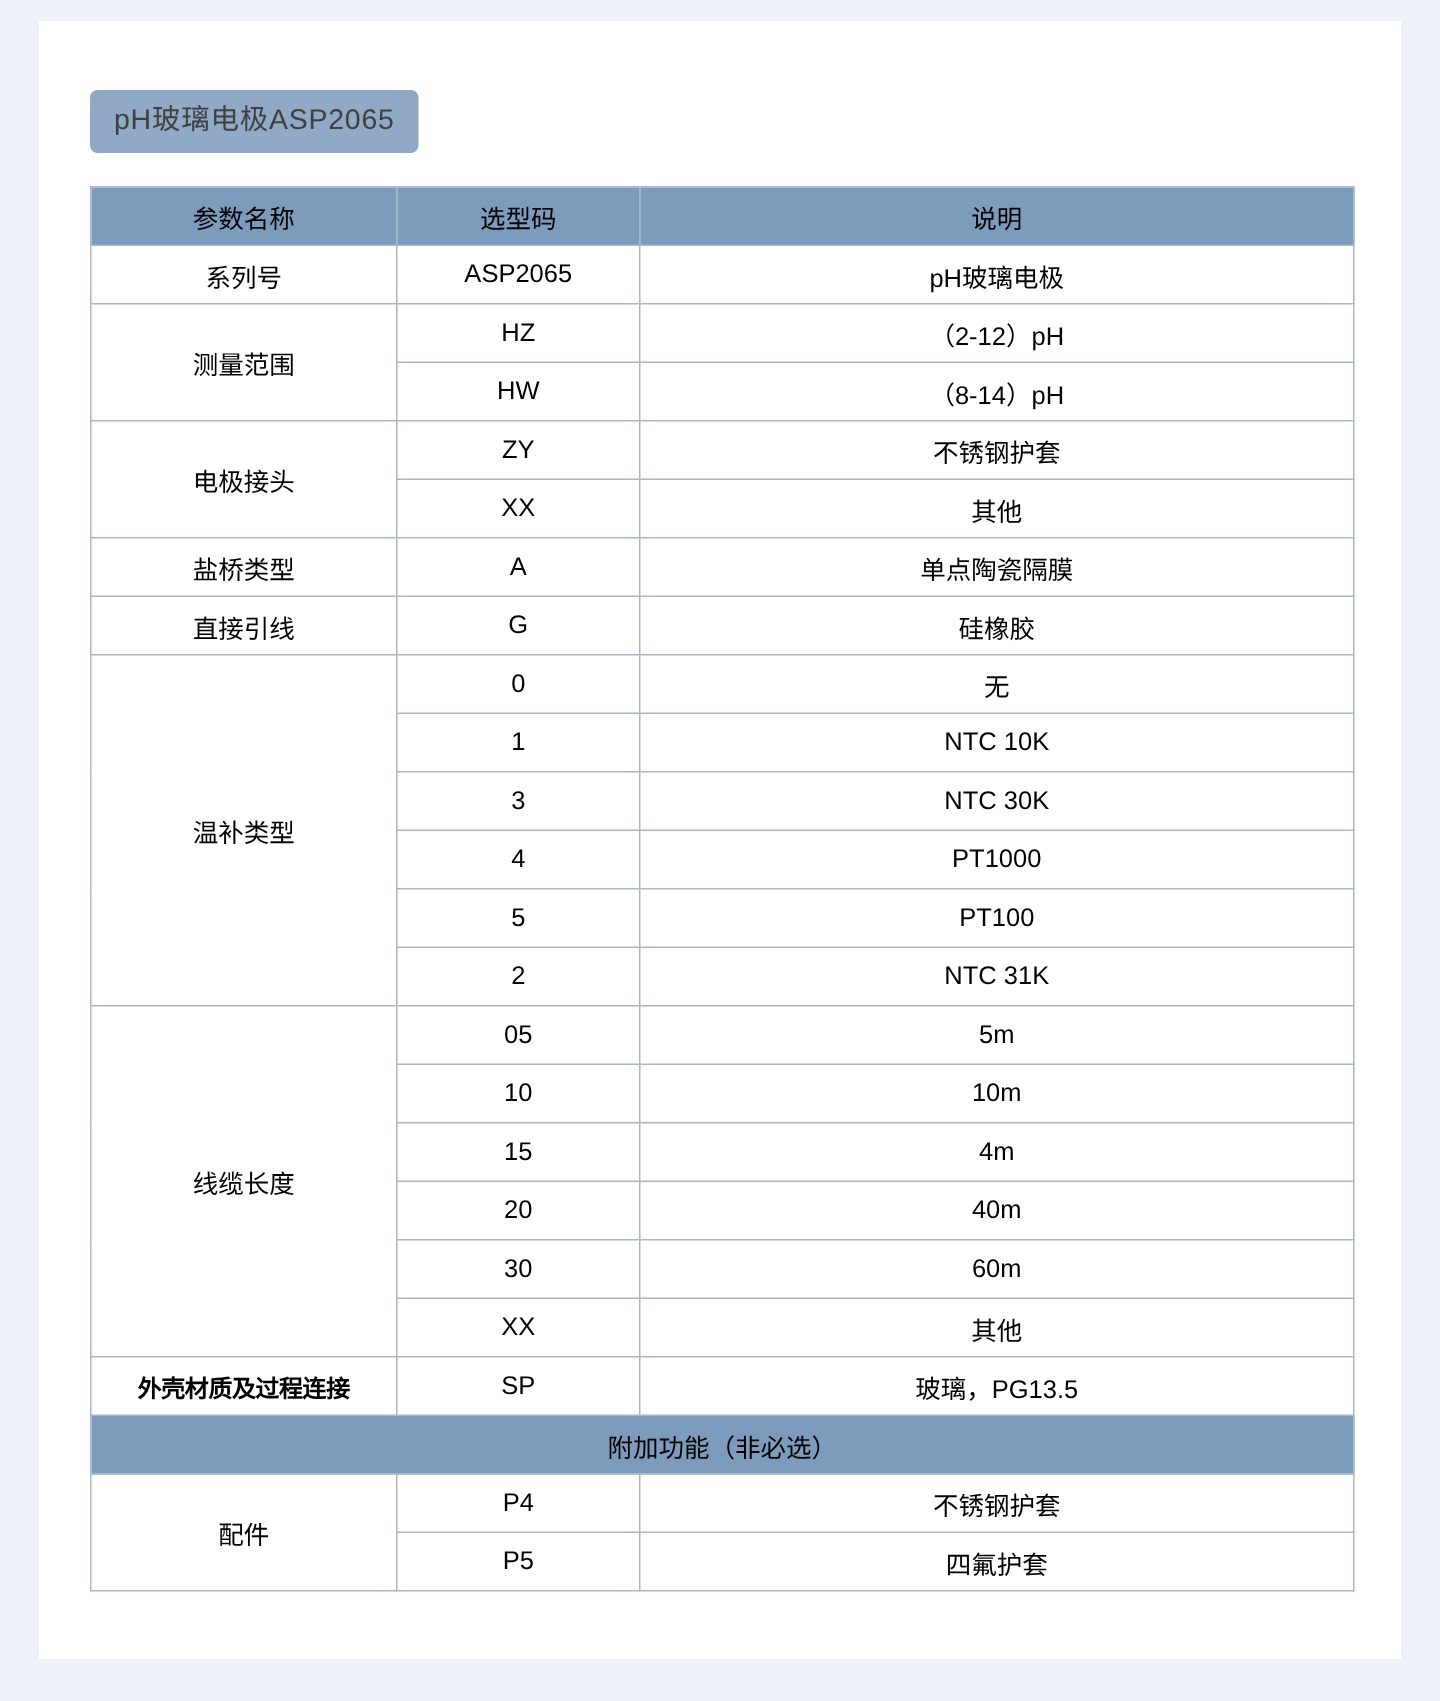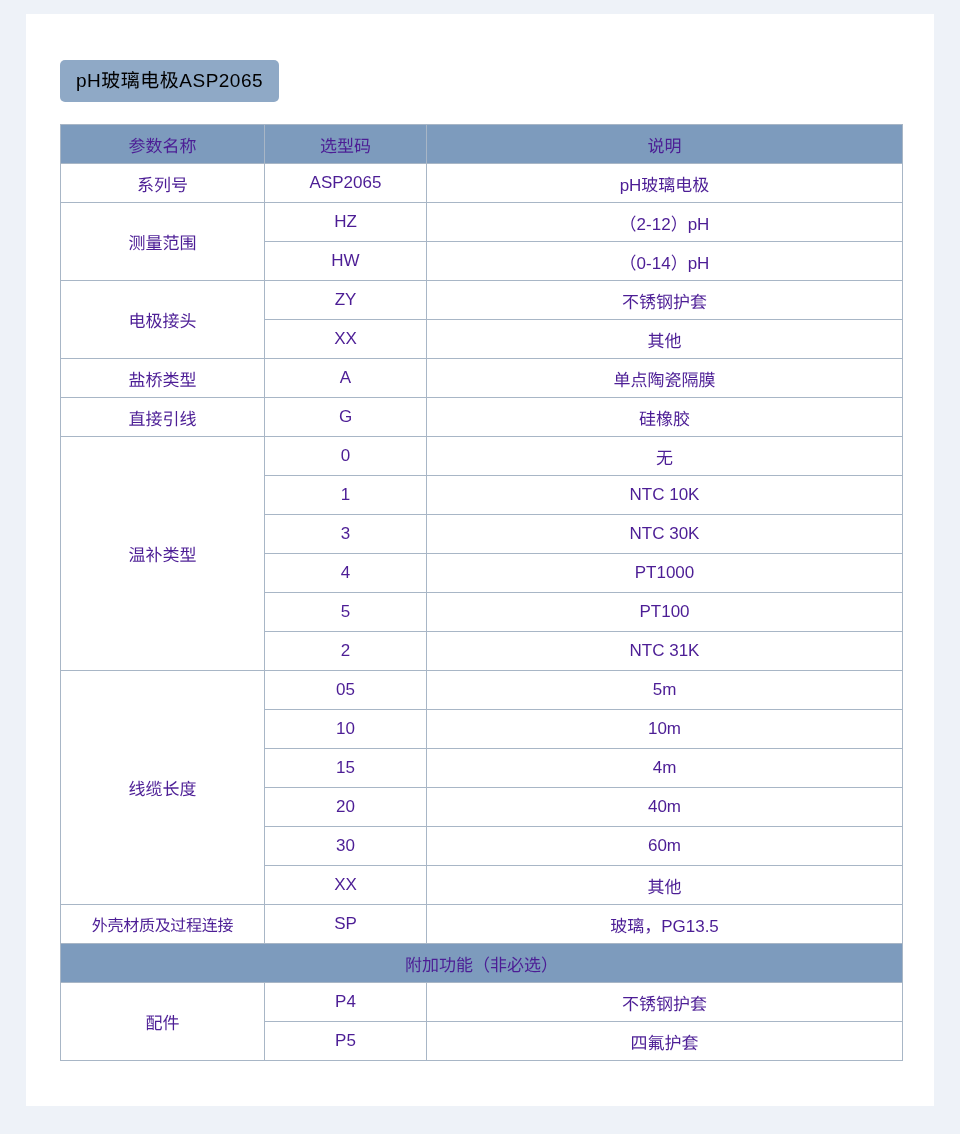--- a/index.html
+++ b/index.html
@@ -24,42 +24,42 @@
     box-sizing: border-box;
   }
   .title-wrap {
     position: absolute;
     left: 34px;
     top: 46px;
   }
   .title-pill {
     display: inline-block;
     background: #8fa9c6;
-    color: #000000;
+    color: #404040;
     font-size: 19px;
     line-height: 1;
     padding: 11px 16px 12px 16px;
     border-radius: 5px;
     letter-spacing: 0.5px;
     white-space: nowrap;
   }
   table.spec {
     position: absolute;
     left: 34px;
     top: 110px;
     width: 842px;
     border-collapse: collapse;
     table-layout: fixed;
   }
   table.spec td, table.spec th {
     border: 1px solid #a8b6c6;
     text-align: center;
     vertical-align: middle;
     font-size: 17px;
-    color: #4c1d95;
+    color: #000000;
     font-weight: normal;
     padding: 0;
     height: 38px;
   }
   thead th {
     background: #7d9bbd;
     color: #ffffff;
     font-size: 17px;
     height: 47px;
   }
@@ -72,20 +72,21 @@
     height: 45px;
     font-size: 17px;
   }
   td.namecell {
     font-size: 17px;
     margin-left: 40px;
   }
   td.namecell.tight {
     font-size: 16px;
     letter-spacing: -0.3px;
+    font-weight: bold;
   }
   td.code, td.desc {
     font-size: 16.5px;
   }
 </style>
 </head>
 <body>
 
 <div class="page">
 
@@ -112,21 +113,21 @@
           <td class="code">ASP2065</td>
           <td class="desc">pH玻璃电极</td>
         </tr>
         <tr>
           <td class="namecell" rowspan="2">测量范围</td>
           <td class="code">HZ</td>
           <td class="desc">（2-12）pH</td>
         </tr>
         <tr>
           <td class="code">HW</td>
-          <td class="desc">（0-14）pH</td>
+          <td class="desc">（8-14）pH</td>
         </tr>
         <tr>
           <td class="namecell" rowspan="2">电极接头</td>
           <td class="code">ZY</td>
           <td class="desc">不锈钢护套</td>
         </tr>
         <tr>
           <td class="code">XX</td>
           <td class="desc">其他</td>
         </tr>

